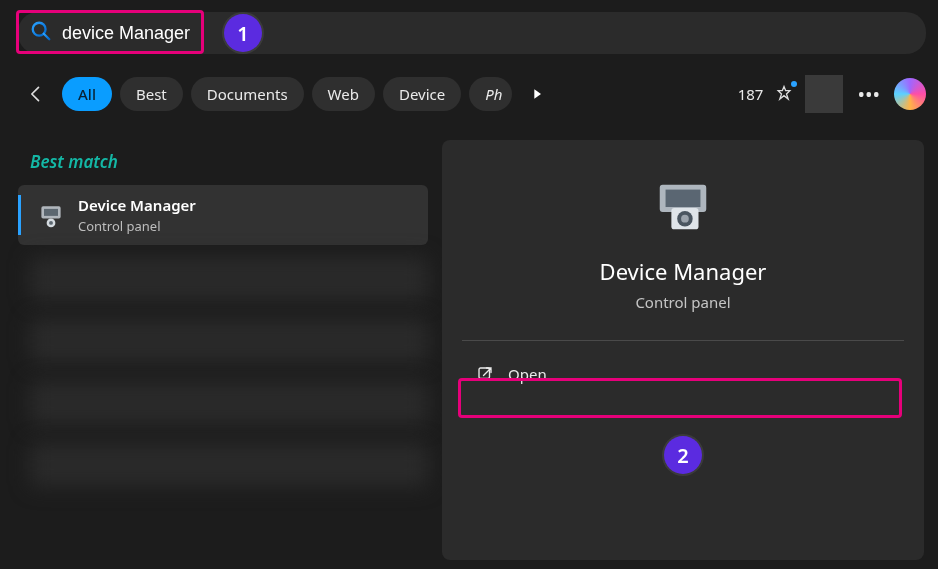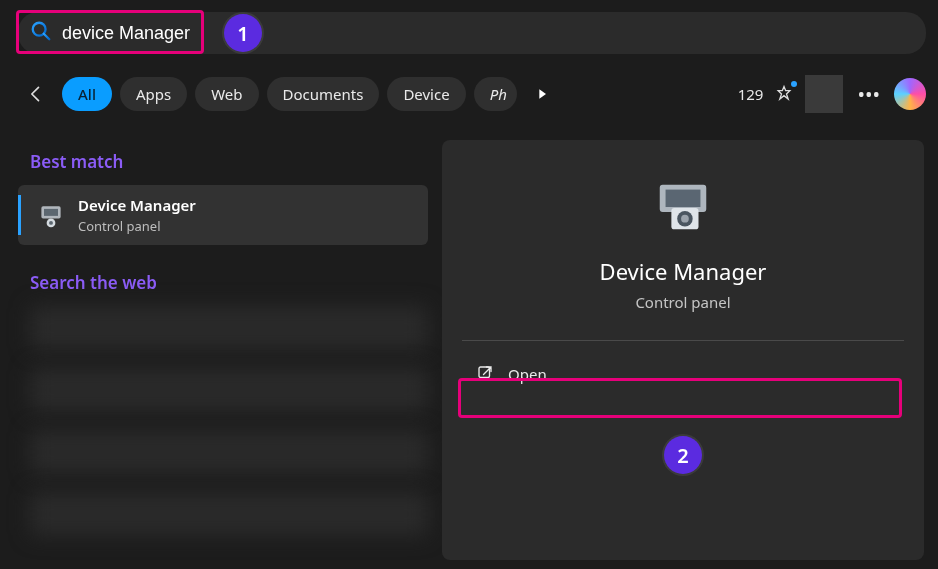--- a/index.html
+++ b/index.html
@@ -121,21 +121,22 @@
   .left-panel {
     position: absolute;
     left: 18px;
     top: 140px;
     width: 410px;
   }
   .section-title {
     font-size: 17px;
     font-weight: 600;
     margin: 10px 0 12px 12px;
-    color: #8b5cf6;
+    color: #14b8a6;
+    font-style: italic;
   }
   .match-item {
     display: flex;
     align-items: center;
     background: #323232;
     border-radius: 6px;
     padding: 10px 12px 10px 18px;
     position: relative;
     cursor: pointer;
   }
@@ -176,21 +177,21 @@
     width: 62px; height: 56px;
     display:flex; align-items:center; justify-content:center;
     margin-bottom: 20px;
   }
   .details-title { font-size: 22px; font-weight: 400; }
   .details-sub { font-size: 15px; color: #c5c5c5; margin-top: 6px; margin-bottom: 28px;}
   .divider { height:1px; background:#4a4a4a; width: 100%; margin-bottom: 14px;}
   .open-row {
     width: 100%;
     display: flex;
-    align-items: flex-start;
+    align-items: center;
     padding: 9px 14px;
     border-radius: 4px;
     cursor: pointer;
     position: relative;
   }
   .open-highlight {
     position: absolute;
     left: 458px;
     top: 378px;
     width: 444px;
@@ -224,32 +225,32 @@
 <div class="search-highlight"></div>
 <div class="annotation-circle ann1">1</div>
 
 <div class="toolbar">
   <div class="back-btn">
     <svg width="20" height="20" viewBox="0 0 24 24">
         <path d="M15 4 L7 12 L15 20" fill="none" stroke="#ddd" stroke-width="2" stroke-linecap="round" stroke-linejoin="round"></path>
       </svg>
   </div>
   <div class="chip active">All</div>
-  <div class="chip">Apps</div>
+  <div class="chip">Best</div>
+  <div class="chip">Documents</div>
   <div class="chip">Web</div>
-  <div class="chip">Documents</div>
   <div class="chip">Device</div>
   <div class="chip truncated">Ph</div>
   <div class="play-btn">
     <svg viewBox="0 0 24 24" width="16" height="16">
         <path d="M8 5 L18 12 L8 19 Z" fill="#fff"></path>
       </svg>
   </div>
   <div class="toolbar-right">
-    <span class="count">129</span>
+    <span class="count">187</span>
     <span class="mini-icon">
       <svg viewBox="0 0 24 24" width="20" height="20">
           <path d="M12 3 L14 8 L19 8 L15 12 L17 18 L12 14 L7 18 L9 12 L5 8 L10 8 Z" fill="none" stroke="#ddd" stroke-width="1.6"></path>
         </svg>
       <span class="dot"></span>
     </span>
     <div class="square-thumb"></div>
     <span class="ellipsis">•••</span>
     <div class="copilot"></div>
   </div>
@@ -265,21 +266,20 @@
           <rect x="8" y="9" width="16" height="8" fill="#5c6770"></rect>
           <circle cx="16" cy="25" r="5" fill="#d5dbe0"></circle>
           <circle cx="16" cy="25" r="2.2" fill="#5c6770"></circle>
         </svg>
     </span>
     <div>
       <div class="match-title">Device Manager</div>
       <div class="match-sub">Control panel</div>
     </div>
   </div>
-  <div class="section-title" style="margin-top:26px;">Search the web</div>
   <div class="blur-list">
     <div class="blur-row"></div>
     <div class="blur-row"></div>
     <div class="blur-row"></div>
     <div class="blur-row"></div>
   </div>
 </div>
 
 <div class="right-panel">
   <span class="details-icon">

